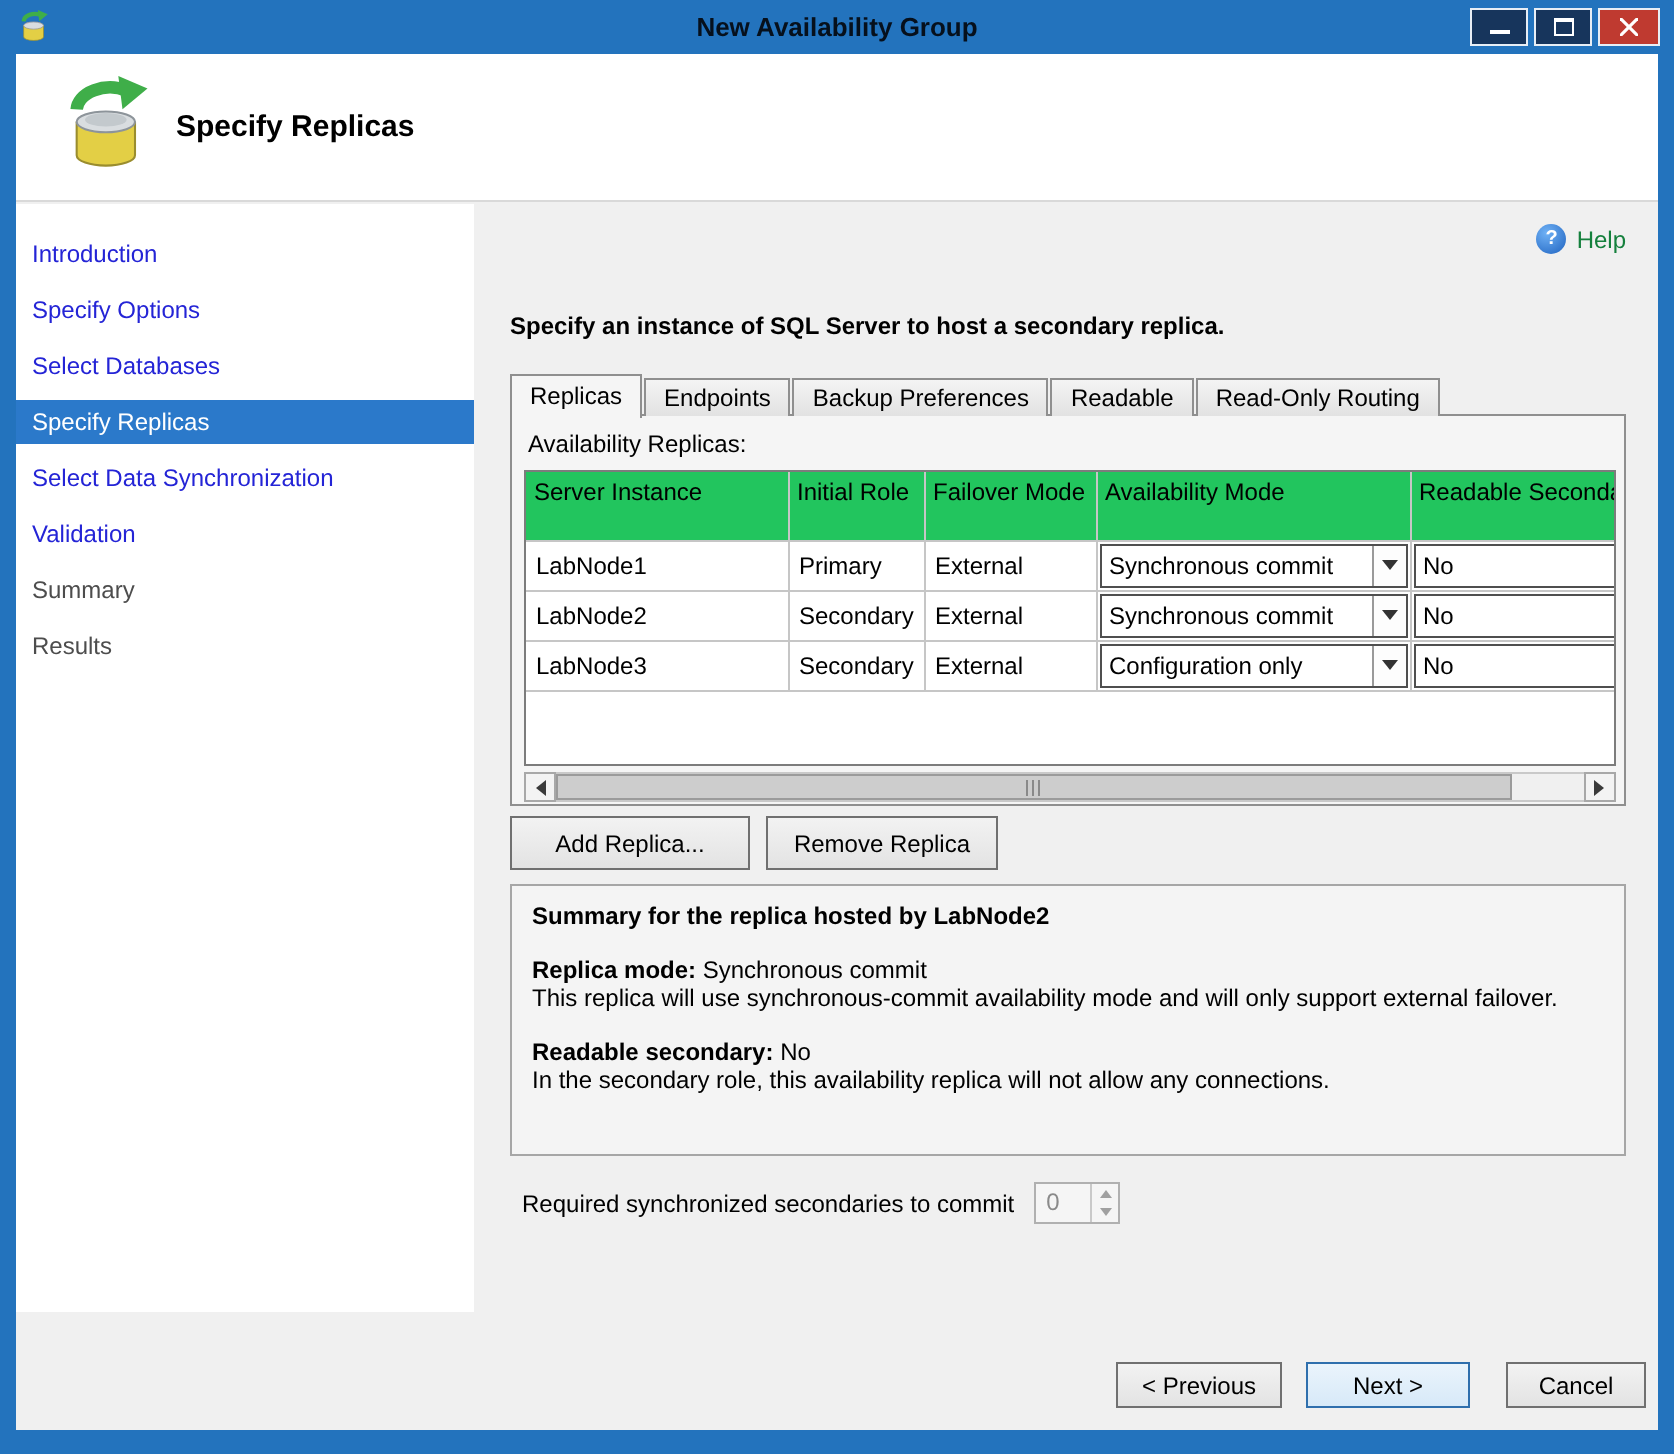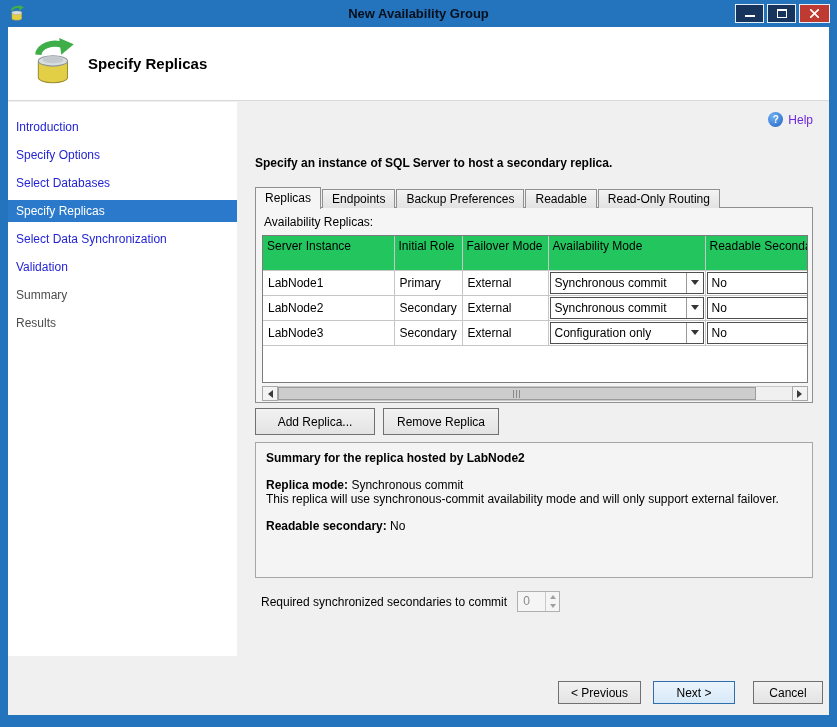--- a/index.html
+++ b/index.html
@@ -32,21 +32,21 @@
               font-size:12px; color:#2424d6; cursor:pointer; white-space:nowrap; overflow:hidden; }
   .nav-item.active { background:#2b79ca; color:#ffffff; }
   .nav-item.disabled { color:#4d4d4d; cursor:default; }
 
   
   .main { position:absolute; left:230px; top:75px; right:0; bottom:59px; background:#f0f0f0; font-size:12px; }
 
   .help { position:absolute; top:10px; right:16px; display:flex; align-items:center; gap:5px; cursor:pointer; }
   .help-icon { width:15px; height:15px; border-radius:50%; background:radial-gradient(circle at 35% 30%, #6fb1f5, #1f63c0);
                color:#fff; font-size:10px; font-weight:bold; display:flex; align-items:center; justify-content:center; }
-  .help-label { color:#6d28d9; }
+  .help-label { color:#15803d; }
 
   .instruction { position:absolute; top:54px; left:17px; font-weight:bold; color:#000; }
 
   
   .tabs { position:absolute; top:84px; left:17px; height:22px; display:flex; align-items:flex-end; z-index:3; }
   .tab { height:19px; line-height:18px; padding:0 9px; border:1px solid #8f8f8f; border-bottom:none;
          background:linear-gradient(#f4f4f4,#e2e2e2); margin-right:1px; cursor:pointer; white-space:nowrap; }
   .tab.active { height:22px; line-height:21px; background:#f5f5f5; position:relative; z-index:4; margin-bottom:-1px; }
 
   .tab-panel { position:absolute; top:105px; left:17px; width:558px; height:196px;
@@ -290,20 +290,21 @@
         <div class="s-title">Summary for the replica hosted by LabNode2</div>
         <div>
           <span class="b">Replica mode:</span>
           <span>Synchronous commit</span>
         </div>
         <div>This replica will use synchronous-commit availability mode and will only support external failover.</div>
         <div class="gap-top">
           <span class="b">Readable secondary:</span>
           <span>No</span>
         </div>
+        <div>In the secondary role, this availability replica will not allow any connections.</div>
       </div>
 
       <div class="quorum">
         <span>Required synchronized secondaries to commit</span>
         <div class="spinner">
           <div class="spin-value">0</div>
           <div class="spin-arrows">
             <div class="spin-up">
                 <span class="tri-up-s"></span>
               </div>

